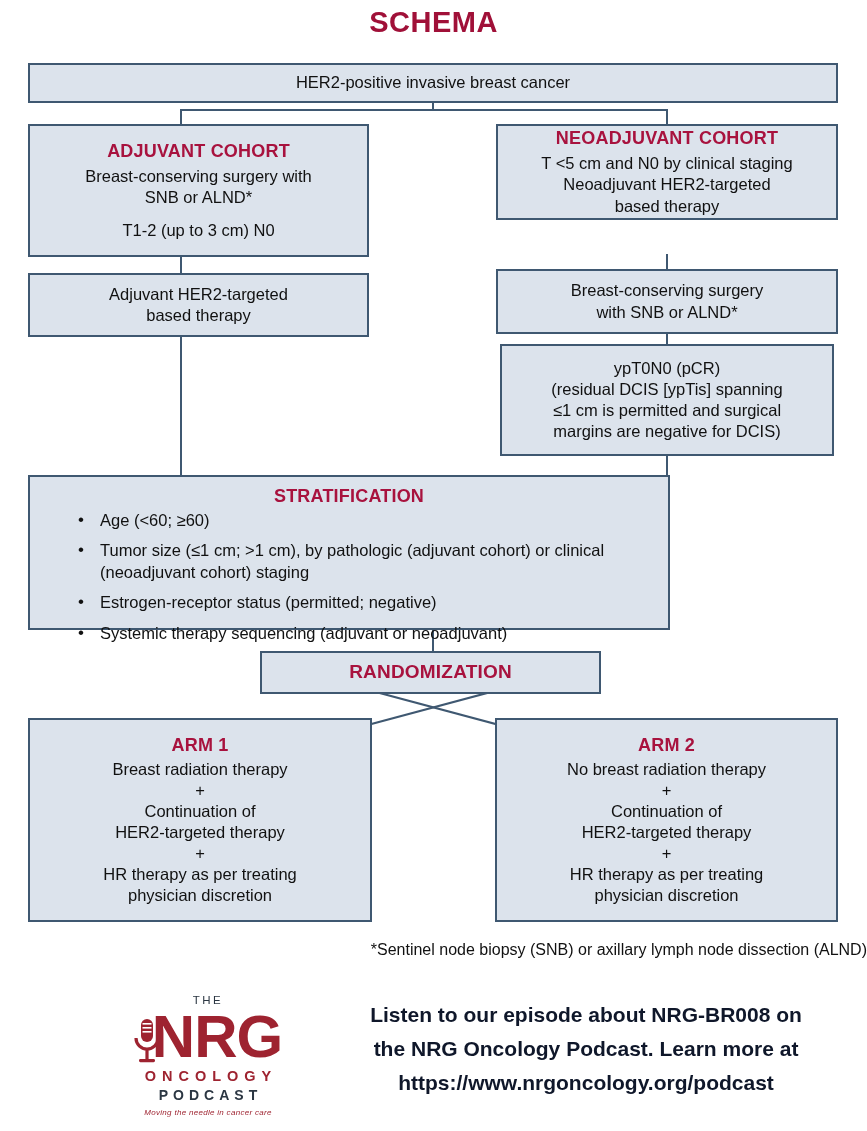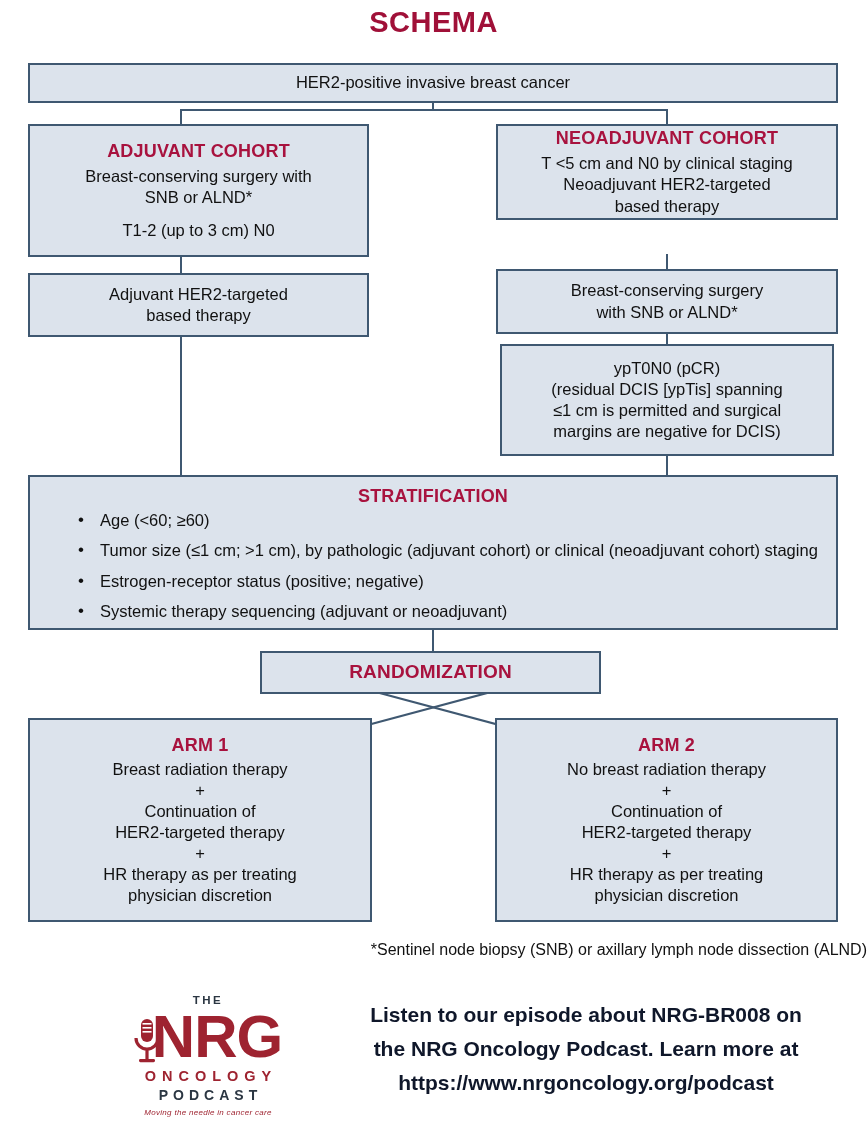--- a/index.html
+++ b/index.html
@@ -62,21 +62,21 @@
   
   .footnote{
     position:absolute;left:0;top:941px;width:867px;text-align:right;
     font-size:16px;color:#111;
   }
 
   
   .footer{position:absolute;left:0;top:990px;width:867px;height:141px;}
   .logo{position:absolute;left:112px;top:0px;width:192px;height:141px;text-align:center;}
   .logo-the{
-    font-size:11.5px;font-weight:bold;color:#2b3642;letter-spacing:2.5px;
+    font-size:11.5px;font-weight:normal;color:#2b3642;letter-spacing:2.5px;
     margin-top:4px;
   }
   .logo-nrg-wrap{position:relative;height:68px;margin-top:-2px;}
   .logo-nrg{
     font-size:60px;font-weight:bold;color:#9e2330;letter-spacing:-1px;
     line-height:66px;padding-left:18px;
   }
   .mic{position:absolute;left:22px;top:14px;width:26px;height:48px;}
   .logo-onc{
     font-size:14.5px;font-weight:bold;color:#9e2330;letter-spacing:6px;
@@ -144,26 +144,26 @@
 
   <div class="box" id="pcr-box" style="left:500px;top:344px;width:334px;height:112px;">
     <p>ypT0N0 (pCR)</p>
     <p>(residual DCIS [ypTis] spanning</p>
     <p>≤1 cm is permitted and surgical</p>
     <p>margins are negative for DCIS)</p>
   </div>
 
   <div class="vline" style="left:666px;top:456px;height:19px;"></div>
 
-  <div class="box" id="stratification-box" style="left:28px;top:475px;width:810px;height:155px;">
+  <div class="box" id="stratification-box" style="left:28px;top:475px;width:642px;height:155px;">
     <div class="hdr">STRATIFICATION</div>
     <ul class="strat-list">
       <li>Age (&lt;60; ≥60)</li>
       <li>Tumor size (≤1 cm; &gt;1 cm), by pathologic (adjuvant cohort) or clinical (neoadjuvant cohort) staging</li>
-      <li>Estrogen-receptor status (positive; negative)</li>
+      <li>Estrogen-receptor status (permitted; negative)</li>
       <li>Systemic therapy sequencing (adjuvant or neoadjuvant)</li>
     </ul>
   </div>
 
   <div class="vline" style="left:432px;top:630px;height:21px;"></div>
 
   <div class="box" id="randomization-box" style="left:260px;top:651px;width:341px;height:43px;">
     <div class="hdr">RANDOMIZATION</div>
   </div>
 

